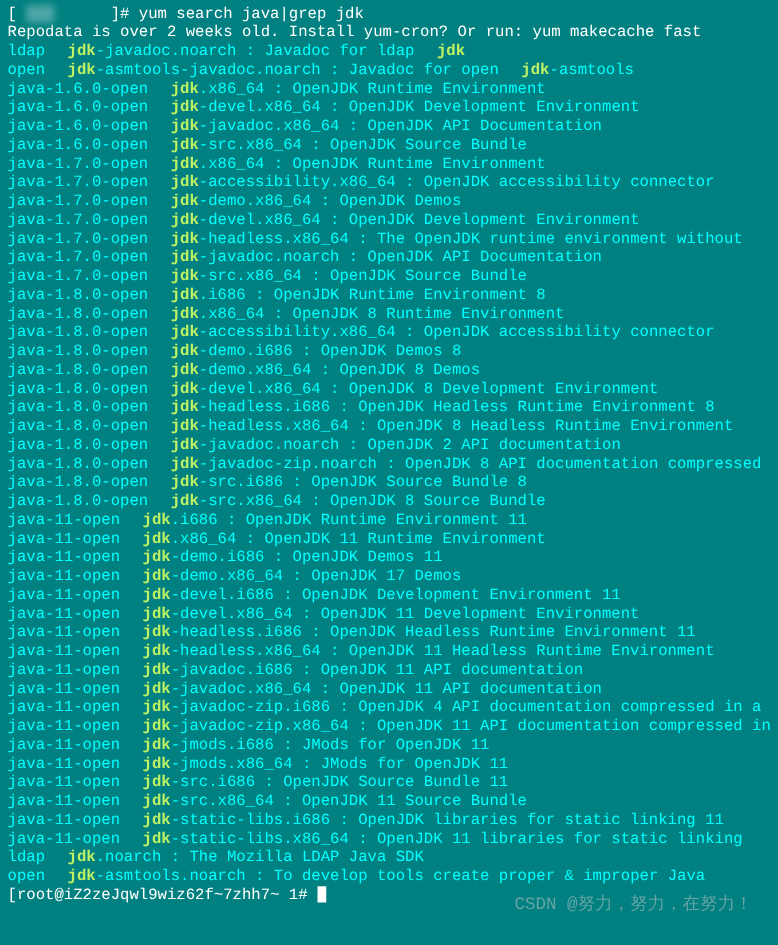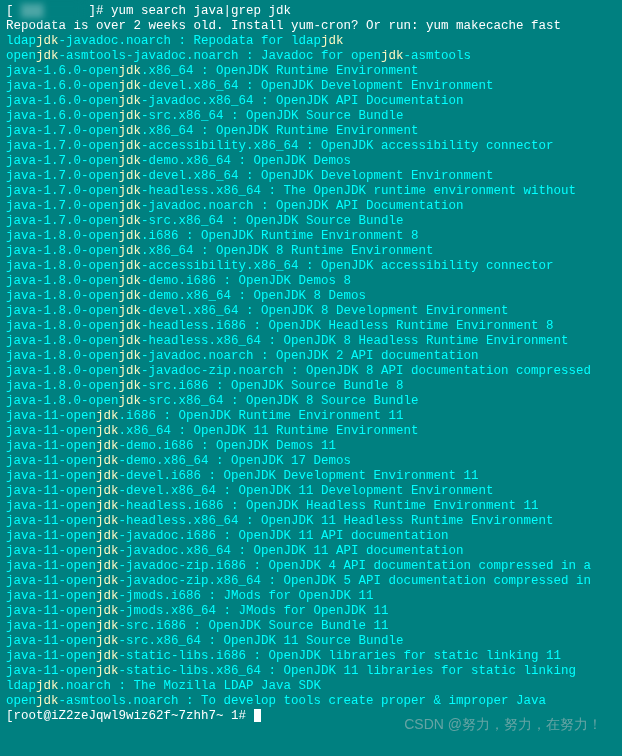--- a/index.html
+++ b/index.html
@@ -17,55 +17,55 @@
       color: #ffffff;
       padding: 4px 6px;
       overflow: hidden;
       position: relative;
     }
     .line {
       white-space: nowrap;
     }
     .white { color: #ffffff; }
     .cyan { color: #00ffff; }
-    .magenta { color: #fef9c3; font-weight: normal; }
+    .magenta { color: #bef264; font-weight: bold; margin-left: 18px; }
     .obscured {
       display: inline-block;
       background: #008080;
       filter: blur(3px);
       color: rgba(255,255,255,0.3);
       width: 60px;
     }
     .watermark {
       position: absolute;
       bottom: 24px;
       right: 20px;
       color: rgba(200,200,200,0.5);
       font-size: 14px;
-      font-family: Liberation Sans, sans-serif;
+      font-family: Liberation Mono, monospace;
       pointer-events: none;
     }
     .cursor {
       display: inline-block;
       width: 7px;
       height: 13px;
       background: #ffffff;
       vertical-align: middle;
     }
   </style>
 </head>
 <body>
 
 <div>
   <div class="line">
     <span class="white">[ </span><span class="obscured">███</span><span class="white"> ]# </span><span class="white">yum search java|grep jdk</span>
   </div>
   <div class="line white">Repodata is over 2 weeks old. Install yum-cron? Or run: yum makecache fast</div>
   <div id="results">
-      <div class="line"><span class="cyan">ldap</span><span class="magenta">jdk</span><span class="cyan">-javadoc.noarch : Repodata for ldap</span><span class="magenta">jdk</span><span class="cyan"></span></div>
+      <div class="line"><span class="cyan">ldap</span><span class="magenta">jdk</span><span class="cyan">-javadoc.noarch : Javadoc for ldap</span><span class="magenta">jdk</span><span class="cyan"></span></div>
       <div class="line"><span class="cyan">open</span><span class="magenta">jdk</span><span class="cyan">-asmtools-javadoc.noarch : Javadoc for open</span><span class="magenta">jdk</span><span class="cyan">-asmtools</span></div>
       <div class="line"><span class="cyan">java-1.6.0-open</span><span class="magenta">jdk</span><span class="cyan">.x86_64 : OpenJDK Runtime Environment</span></div>
       <div class="line"><span class="cyan">java-1.6.0-open</span><span class="magenta">jdk</span><span class="cyan">-devel.x86_64 : OpenJDK Development Environment</span></div>
       <div class="line"><span class="cyan">java-1.6.0-open</span><span class="magenta">jdk</span><span class="cyan">-javadoc.x86_64 : OpenJDK API Documentation</span></div>
       <div class="line"><span class="cyan">java-1.6.0-open</span><span class="magenta">jdk</span><span class="cyan">-src.x86_64 : OpenJDK Source Bundle</span></div>
       <div class="line"><span class="cyan">java-1.7.0-open</span><span class="magenta">jdk</span><span class="cyan">.x86_64 : OpenJDK Runtime Environment</span></div>
       <div class="line"><span class="cyan">java-1.7.0-open</span><span class="magenta">jdk</span><span class="cyan">-accessibility.x86_64 : OpenJDK accessibility connector</span></div>
       <div class="line"><span class="cyan">java-1.7.0-open</span><span class="magenta">jdk</span><span class="cyan">-demo.x86_64 : OpenJDK Demos</span></div>
       <div class="line"><span class="cyan">java-1.7.0-open</span><span class="magenta">jdk</span><span class="cyan">-devel.x86_64 : OpenJDK Development Environment</span></div>
       <div class="line"><span class="cyan">java-1.7.0-open</span><span class="magenta">jdk</span><span class="cyan">-headless.x86_64 : The OpenJDK runtime environment without</span></div>
@@ -87,21 +87,21 @@
       <div class="line"><span class="cyan">java-11-open</span><span class="magenta">jdk</span><span class="cyan">.x86_64 : OpenJDK 11 Runtime Environment</span></div>
       <div class="line"><span class="cyan">java-11-open</span><span class="magenta">jdk</span><span class="cyan">-demo.i686 : OpenJDK Demos 11</span></div>
       <div class="line"><span class="cyan">java-11-open</span><span class="magenta">jdk</span><span class="cyan">-demo.x86_64 : OpenJDK 17 Demos</span></div>
       <div class="line"><span class="cyan">java-11-open</span><span class="magenta">jdk</span><span class="cyan">-devel.i686 : OpenJDK Development Environment 11</span></div>
       <div class="line"><span class="cyan">java-11-open</span><span class="magenta">jdk</span><span class="cyan">-devel.x86_64 : OpenJDK 11 Development Environment</span></div>
       <div class="line"><span class="cyan">java-11-open</span><span class="magenta">jdk</span><span class="cyan">-headless.i686 : OpenJDK Headless Runtime Environment 11</span></div>
       <div class="line"><span class="cyan">java-11-open</span><span class="magenta">jdk</span><span class="cyan">-headless.x86_64 : OpenJDK 11 Headless Runtime Environment</span></div>
       <div class="line"><span class="cyan">java-11-open</span><span class="magenta">jdk</span><span class="cyan">-javadoc.i686 : OpenJDK 11 API documentation</span></div>
       <div class="line"><span class="cyan">java-11-open</span><span class="magenta">jdk</span><span class="cyan">-javadoc.x86_64 : OpenJDK 11 API documentation</span></div>
       <div class="line"><span class="cyan">java-11-open</span><span class="magenta">jdk</span><span class="cyan">-javadoc-zip.i686 : OpenJDK 4 API documentation compressed in a</span></div>
-      <div class="line"><span class="cyan">java-11-open</span><span class="magenta">jdk</span><span class="cyan">-javadoc-zip.x86_64 : OpenJDK 5 API documentation compressed in</span></div>
+      <div class="line"><span class="cyan">java-11-open</span><span class="magenta">jdk</span><span class="cyan">-javadoc-zip.x86_64 : OpenJDK 11 API documentation compressed in</span></div>
       <div class="line"><span class="cyan">java-11-open</span><span class="magenta">jdk</span><span class="cyan">-jmods.i686 : JMods for OpenJDK 11</span></div>
       <div class="line"><span class="cyan">java-11-open</span><span class="magenta">jdk</span><span class="cyan">-jmods.x86_64 : JMods for OpenJDK 11</span></div>
       <div class="line"><span class="cyan">java-11-open</span><span class="magenta">jdk</span><span class="cyan">-src.i686 : OpenJDK Source Bundle 11</span></div>
       <div class="line"><span class="cyan">java-11-open</span><span class="magenta">jdk</span><span class="cyan">-src.x86_64 : OpenJDK 11 Source Bundle</span></div>
       <div class="line"><span class="cyan">java-11-open</span><span class="magenta">jdk</span><span class="cyan">-static-libs.i686 : OpenJDK libraries for static linking 11</span></div>
       <div class="line"><span class="cyan">java-11-open</span><span class="magenta">jdk</span><span class="cyan">-static-libs.x86_64 : OpenJDK 11 libraries for static linking</span></div>
       <div class="line"><span class="cyan">ldap</span><span class="magenta">jdk</span><span class="cyan">.noarch : The Mozilla LDAP Java SDK</span></div>
       <div class="line"><span class="cyan">open</span><span class="magenta">jdk</span><span class="cyan">-asmtools.noarch : To develop tools create proper &amp; improper Java</span></div>
     </div>
   <div class="line">

